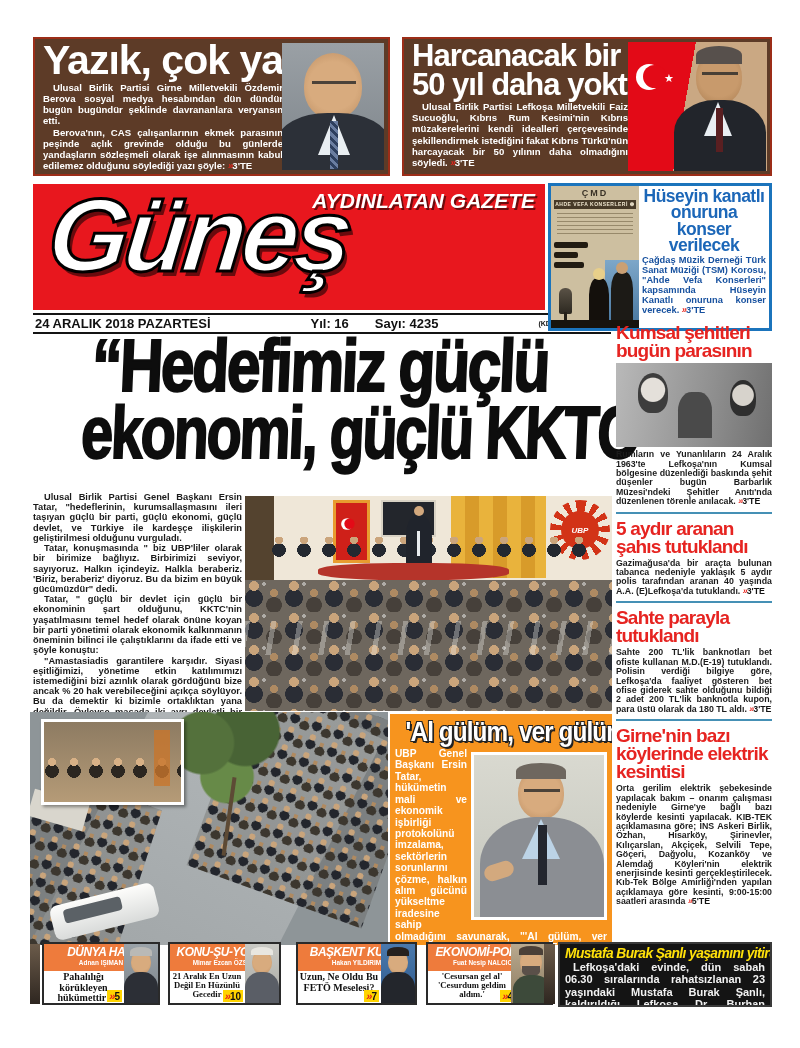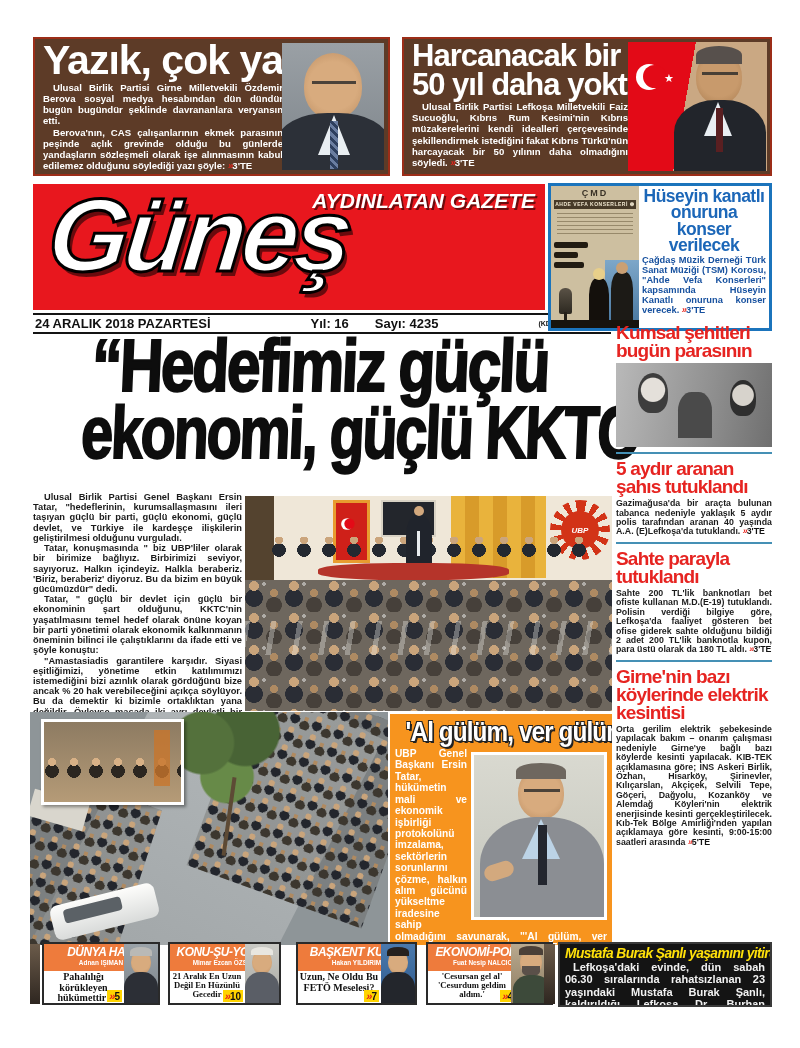--- a/index.html
+++ b/index.html
@@ -322,20 +322,24 @@
 
 <div class="abs sidebar">
 
   <div class="sb-art">
     <div class="sb-hl">Kumsal şehitleri bugün parasının</div>
     <div class="sb-photo">
       <div class="f1"></div>
       <div class="f2"></div>
       <div class="f3"></div>
     </div>
+    <div class="sb-body">
+      <span>Rumların ve Yunanlıların 24 Aralık 1963'te Lefkoşa'nın Kumsal bölgesine düzenlediği baskında şehit düşenler bugün Barbarlık Müzesi'ndeki Şehitler Anıtı'nda düzenlenen törenle anılacak.</span>
+      <span class="ref"><span class="arr">»</span><b>3'TE</b></span>
+    </div>
   </div>
   <div class="sb-sep"></div>
 
   <div class="sb-art">
     <div class="sb-hl">5 aydır aranan şahıs tutuklandı</div>
     <div class="sb-body">
       <span>Gazimağusa'da bir araçta bulunan tabanca nedeniyle yaklaşık 5 aydır polis tarafından aranan 40 yaşında A.A. (E)Lefkoşa'da tutuklandı.</span>
       <span class="ref"><span class="arr">»</span><b>3'TE</b></span>
     </div>
   </div>

